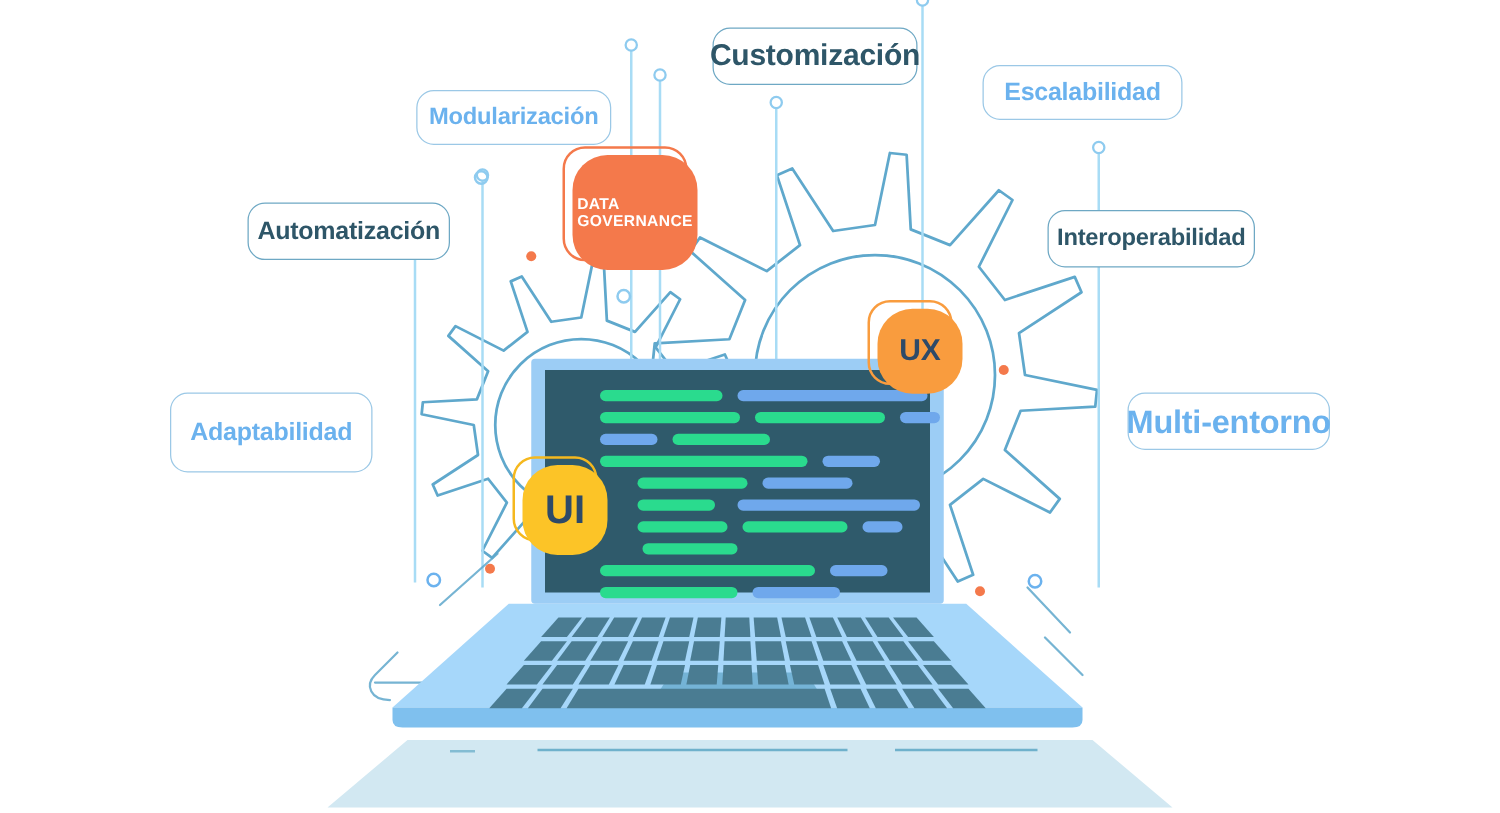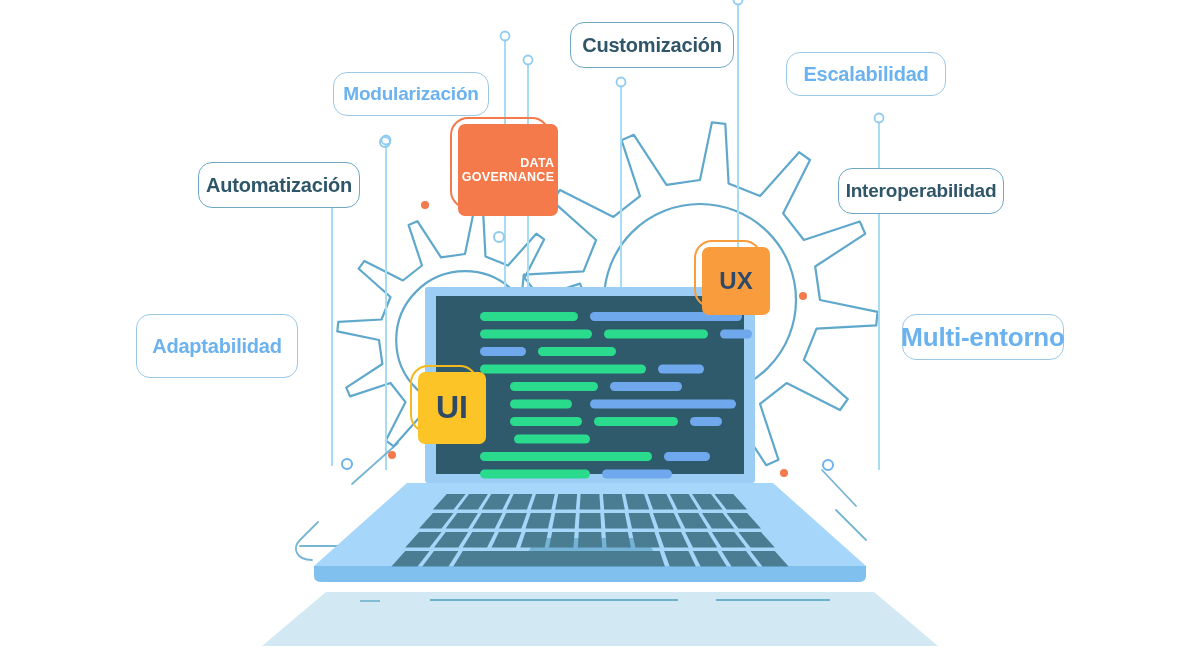--- a/index.html
+++ b/index.html
@@ -20,22 +20,22 @@
     letter-spacing:-0.2px;
     z-index:40;
   }
   .pill.dark{color:#2E5668;}
   .pill.light{color:#6BB2EE;border-color:#9BC8E6;}
 
   
   .badge{
     position:absolute;
     display:flex;align-items:center;justify-content:center;
-    text-align:right;
-    border-radius:7px;
+    text-align:left;
+    border-radius:28px;
     box-sizing:border-box;
     font-weight:bold;
     z-index:60;
     line-height:1.12;
   }
   .badge-ring{
     position:absolute;
     border-radius:18px;
     box-sizing:border-box;
     background:transparent;
@@ -201,21 +201,21 @@
         <rect x="514" y="434.5" width="76" height="9" rx="4.5" fill="#2ADB8E"></rect>
         <rect x="480" y="452" width="172" height="9" rx="4.5" fill="#2ADB8E"></rect>
         <rect x="664" y="452" width="46" height="9" rx="4.5" fill="#6FA8EC"></rect>
         <rect x="480" y="469.5" width="110" height="9" rx="4.5" fill="#2ADB8E"></rect>
         <rect x="602" y="469.5" width="70" height="9" rx="4.5" fill="#6FA8EC"></rect>
       </g>
   </svg>
 
   <div id="labels-layer">
       <div class="pill light" style="left: 288px; top: 72px; width: 156px; height: 44px; font-size: 19px; margin-left: 45px;">Modularización</div>
-      <div class="pill dark" style="left: 570px; top: 22px; width: 164px; height: 46px; font-size: 20px;">Customización</div>
+      <div class="pill dark" style="left: 570px; top: 22px; width: 164px; height: 46px; font-size: 24px;">Customización</div>
       <div class="pill light" style="left: 786px; top: 52px; width: 160px; height: 44px; font-size: 20px;">Escalabilidad</div>
       <div class="pill dark" style="left: 198px; top: 162px; width: 162px; height: 46px; font-size: 20px;">Automatización</div>
       <div class="pill dark" style="left: 838px; top: 168px; width: 166px; height: 46px; font-size: 19px;">Interoperabilidad</div>
       <div class="pill light" style="left: 136px; top: 314px; width: 162px; height: 64px; font-size: 20px;">Adaptabilidad</div>
       <div class="pill light" style="left: 902px; top: 314px; width: 162px; height: 46px; font-size: 26px;">Multi-entorno</div>
     </div>
 
   <div class="badge-ring" id="ring-dg"></div>
   <div class="badge" id="badge-dg">
     <div>

